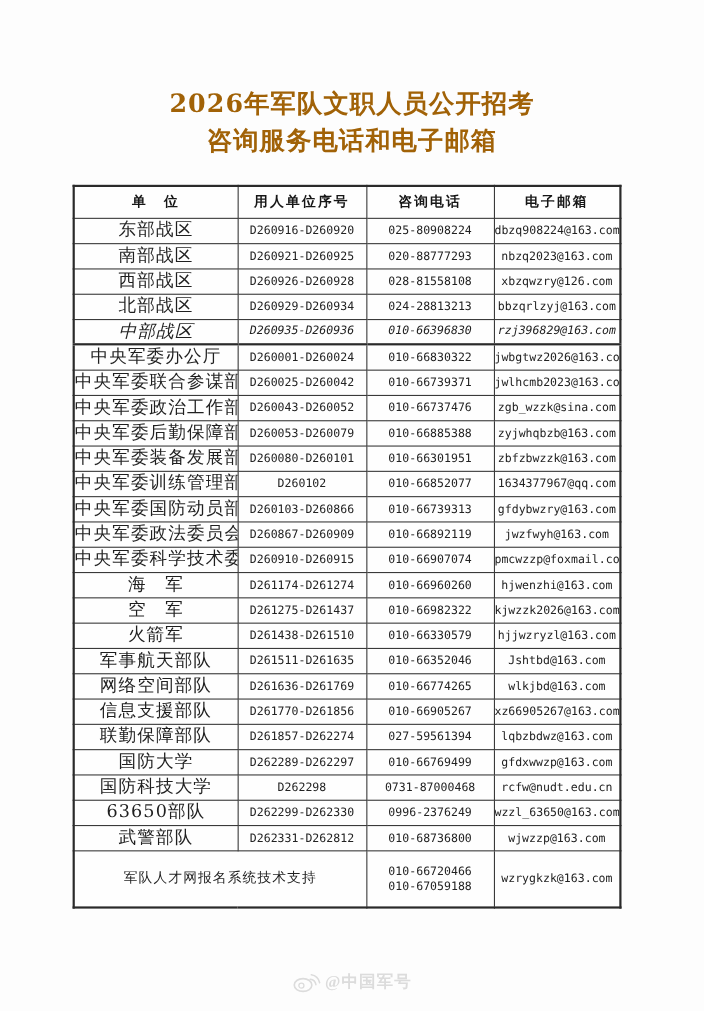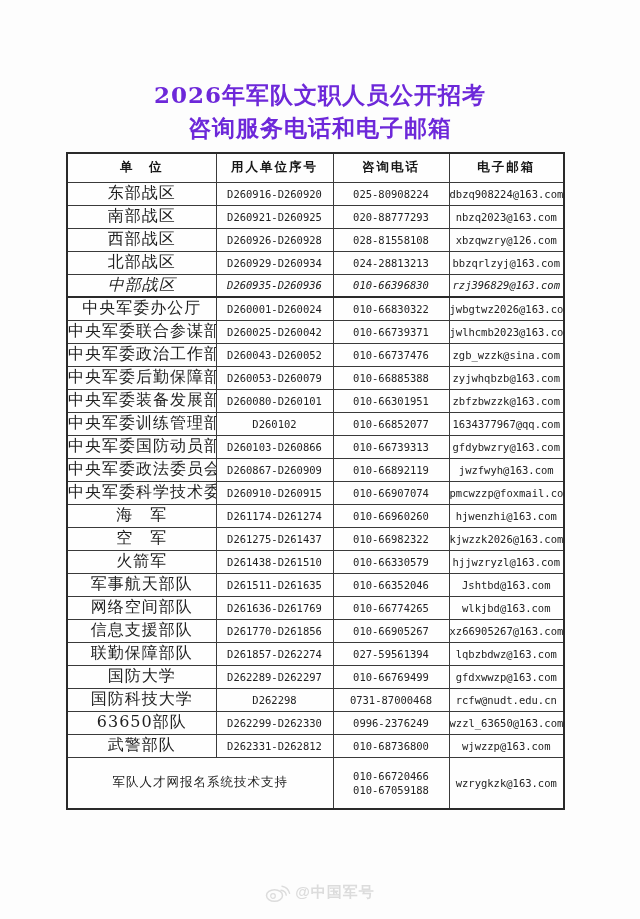--- a/index.html
+++ b/index.html
@@ -11,28 +11,28 @@
     position: relative;
     overflow: hidden;
   }
   .title {
     padding-top: 78px;
     text-align: center;
     font-size: 23px;
     font-weight: 700;
     line-height: 33px;
     letter-spacing: 1px;
-    color: #6d28d9;
+    color: #a16207;
   }
   table.contact {
     border-collapse: collapse;
     table-layout: fixed;
     width: 497px;
     margin-left: 66px;
-    margin-top: 8px;
+    margin-top: 24px;
     border: 2px solid #2a2a2a;
     background: #fefefe;
   }
   col.c-unit   { width: 149px; }
   col.c-serial { width: 117px; }
   col.c-phone  { width: 116px; }
   col.c-email  { width: 115px; }
   th, td {
     border: 1px solid #3a3a3a;
     text-align: center;
@@ -70,21 +70,21 @@
     display: flex;
     align-items: center;
     justify-content: center;
     gap: 4px;
     color: #dcdcdc;
     user-select: none;
   }
   .watermark .wm-text {
     font-size: 15px;
     font-weight: 700;
-    font-family: Liberation Sans, sans-serif;
+    font-family: Liberation Serif, serif;
     letter-spacing: 1px;
   }
 </style>
 </head>
 <body>
 
 <div class="page">
 
   <div class="title">
     <div>2026年军队文职人员公开招考</div>

